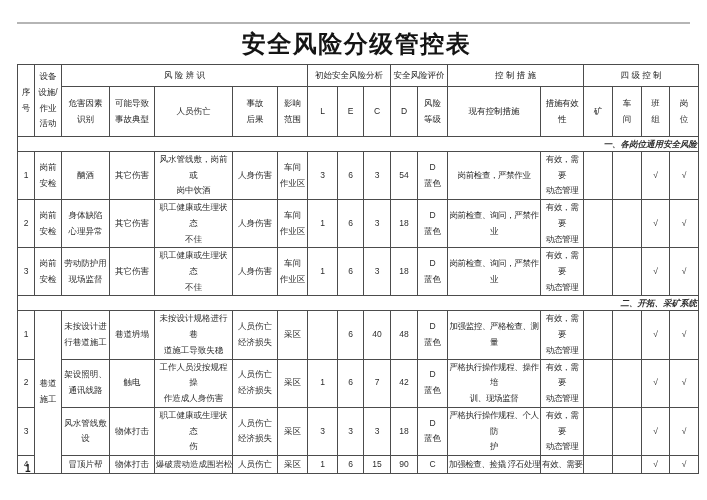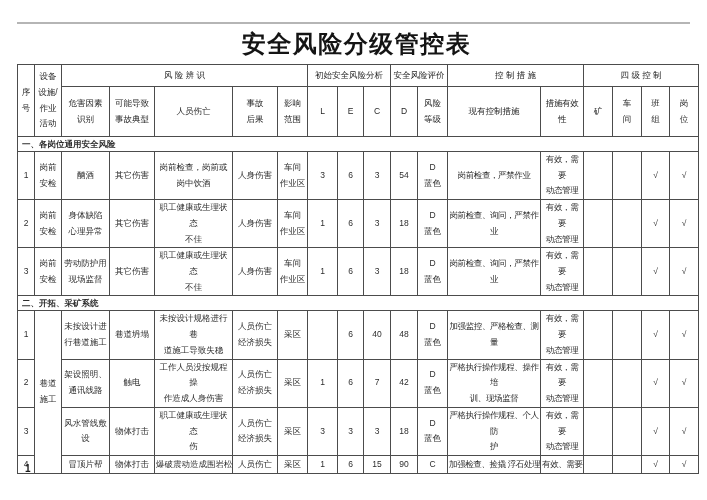--- a/index.html
+++ b/index.html
@@ -25,21 +25,21 @@
     text-align:center; vertical-align:middle;
     font-size:8.5px; font-weight:normal;
     line-height:1.85; padding:0 1px;
     white-space:pre-line; overflow:hidden;
     color:#2d2d2d;
   }
   .grid th { font-weight:normal; color:#262626; }
   tr.h1 { height:22px; }
   tr.h2 { height:50px; }
   tr.sec { height:15px; }
-  tr.sec td { text-align:left; padding-left:4px; font-weight:bold; white-space:nowrap; line-height:1.2; }
+  tr.sec td { text-align:right; padding-left:4px; font-weight:bold; white-space:nowrap; line-height:1.2;font-style:italic; }
   tr.data { height:48px; }
   tr.data-s { height:42px; }
   tr.trunc { height:18px; }
   tr.trunc td { white-space:nowrap; line-height:1.1; }
   .sm { letter-spacing:-0.4px; }
   .page-num {
     position:absolute; left:25px; top:463px;
     font-size:10px; font-weight:bold; color:#1a1a1a;
   }
 </style>
@@ -115,21 +115,21 @@
   <tr class="sec">
     <td colspan="18">一、各岗位通用安全风险</td>
   </tr>
 
   <tr class="data">
     <td>1</td>
     <td>岗前
 安检</td>
     <td>酗酒</td>
     <td>其它伤害</td>
-    <td>岗前检查，岗前或
+    <td>风水管线敷，岗前或
 岗中饮酒</td>
     <td>人身伤害</td>
     <td>车间
 作业区</td>
     <td>3</td>
     <td>6</td>
     <td>3</td>
     <td>54</td>
     <td>D
 蓝色</td>

